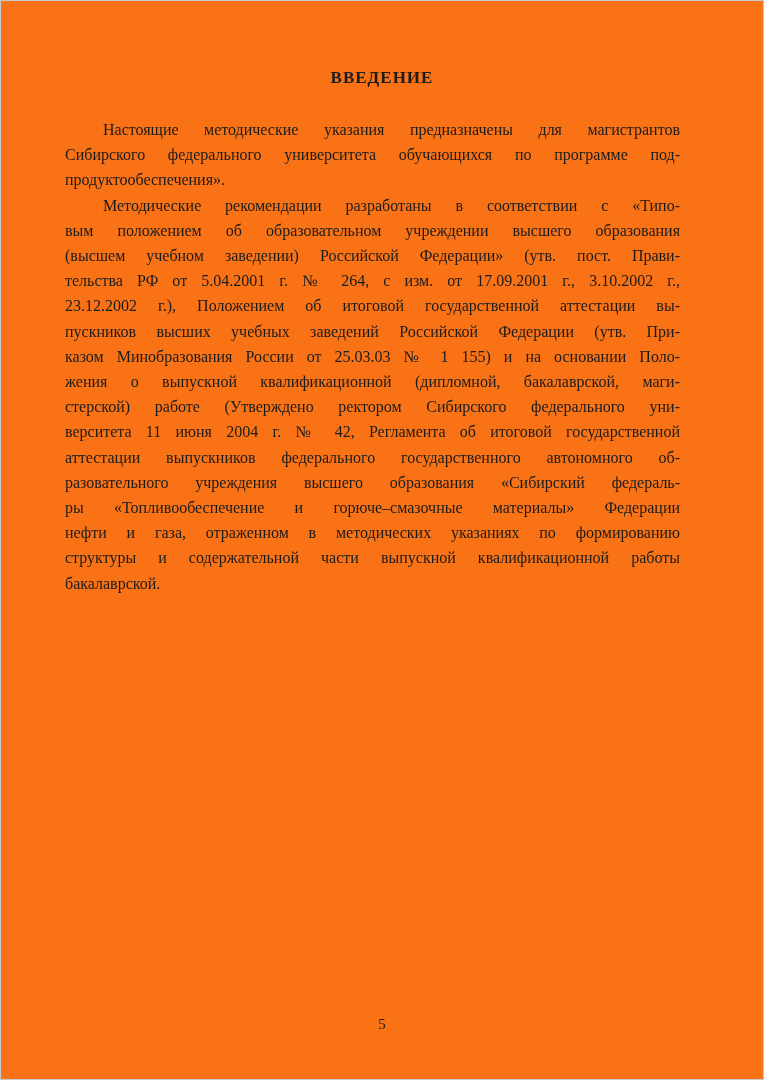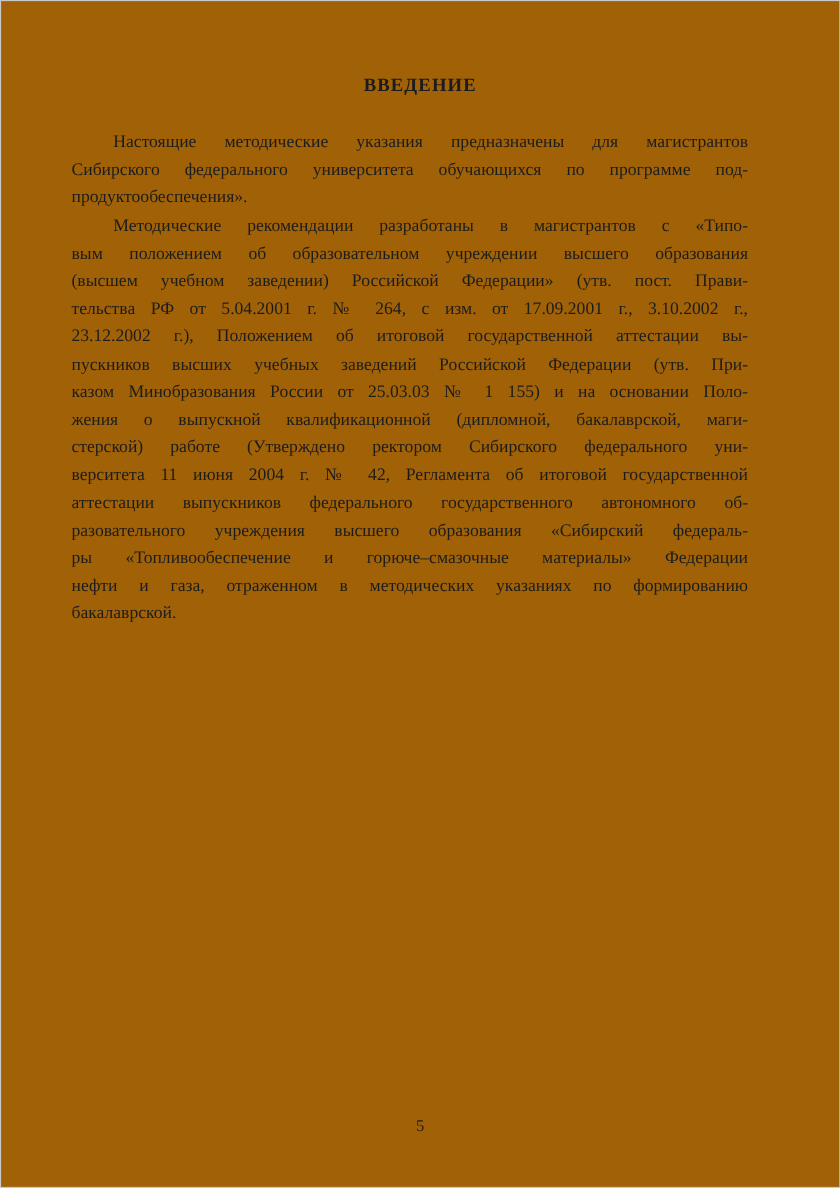--- a/index.html
+++ b/index.html
@@ -5,21 +5,21 @@
   html, body {
     margin: 0;
     padding: 0;
     background: #ffffff;
   }
   .page {
     position: relative;
     width: 764px;
     height: 1080px;
     box-sizing: border-box;
-    background: #a16207;
+    background: #f97316;
     border: 1px solid #c9c9c9;
     font-family: "Liberation Serif", "DejaVu Serif", serif;
     color: #1c1c1c;
     overflow: hidden;
   }
   .doc-title {
     margin: 64px 84px 27px 84px;
     text-align: center;
     font-size: 17px;
     font-weight: bold;
@@ -62,32 +62,33 @@
 <div class="page">
   <h1 class="doc-title">ВВЕДЕНИЕ</h1>
 
   <div class="doc-body">
       <div class="paragraph">
         <div class="line first">Настоящие методические указания предназначены для магистрантов</div>
         <div class="line">Сибирского федерального университета обучающихся по программе под-</div>
         <div class="line last">продуктообеспечения».</div>
       </div>
       <div class="paragraph">
-        <div class="line first">Методические рекомендации разработаны в магистрантов с «Типо-</div>
+        <div class="line first">Методические рекомендации разработаны в соответствии с «Типо-</div>
         <div class="line">вым положением об образовательном учреждении высшего образования</div>
         <div class="line">(высшем учебном заведении) Российской Федерации» (утв. пост. Прави-</div>
         <div class="line">тельства РФ от 5.04.2001 г. № 264, с изм. от 17.09.2001 г., 3.10.2002 г.,</div>
         <div class="line">23.12.2002 г.), Положением об итоговой государственной аттестации вы-</div>
         <div class="line">пускников высших учебных заведений Российской Федерации (утв. При-</div>
         <div class="line">казом Минобразования России от 25.03.03 № 1 155) и на основании Поло-</div>
         <div class="line">жения о выпускной квалификационной (дипломной, бакалаврской, маги-</div>
         <div class="line">стерской) работе (Утверждено ректором Сибирского федерального уни-</div>
         <div class="line">верситета 11 июня 2004 г. № 42, Регламента об итоговой государственной</div>
         <div class="line">аттестации выпускников федерального государственного автономного об-</div>
         <div class="line">разовательного учреждения высшего образования «Сибирский федераль-</div>
         <div class="line">ры «Топливообеспечение и горюче–смазочные материалы» Федерации</div>
         <div class="line">нефти и газа, отраженном в методических указаниях по формированию</div>
+        <div class="line">структуры и содержательной части выпускной квалификационной работы</div>
         <div class="line last">бакалаврской.</div>
       </div>
     </div>
 
   <div class="page-number">5</div>
 </div>
 
 </body></html>

